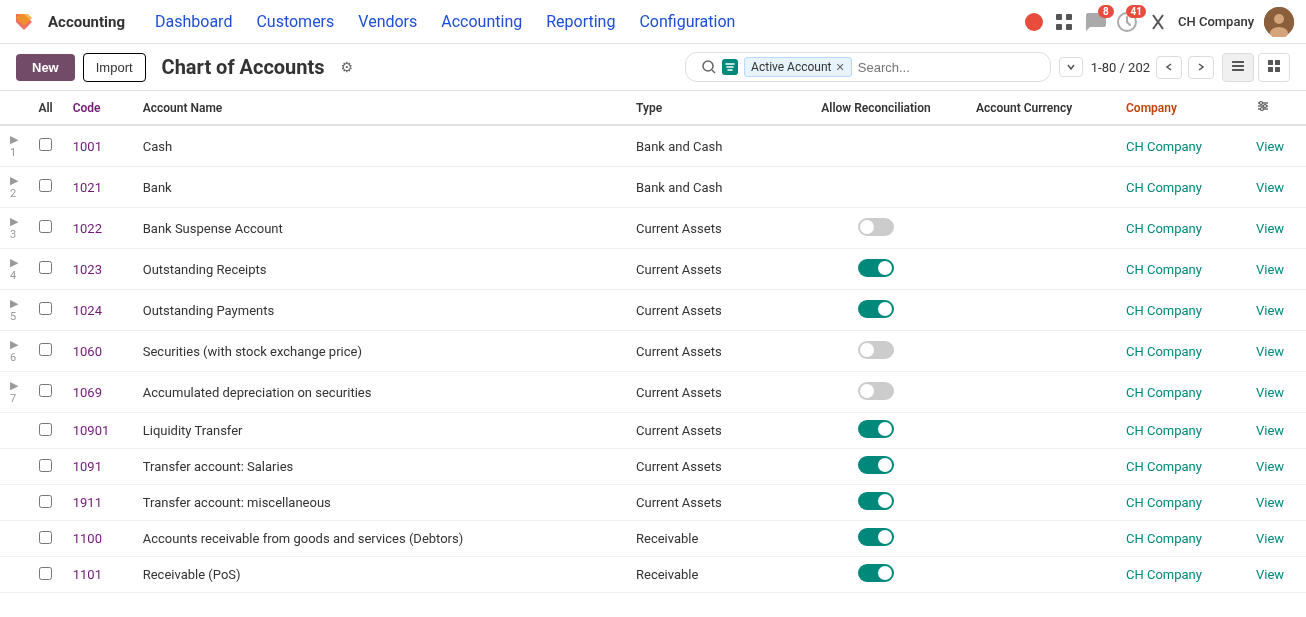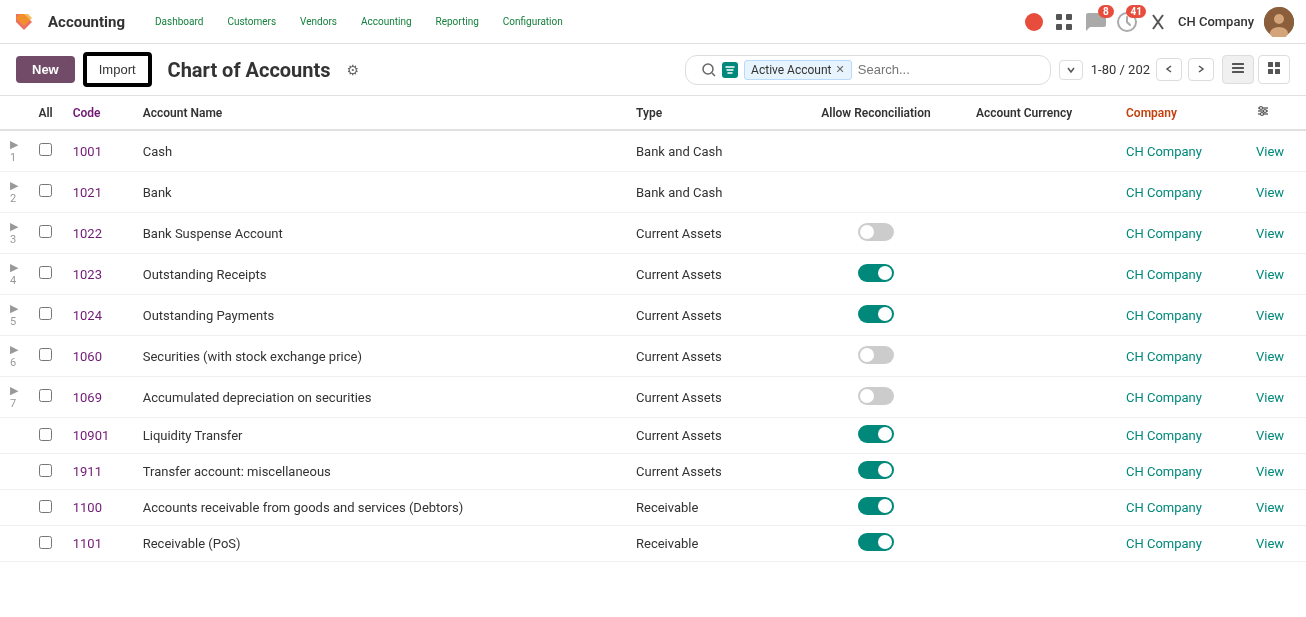--- a/index.html
+++ b/index.html
@@ -7,21 +7,21 @@
 
     
     .topnav {
       display: flex; align-items: center; background: #fff; border-bottom: 1px solid #e0e0e0;
       padding: 0 12px; height: 44px; gap: 4px;
     }
     .topnav-logo { display: flex; align-items: center; gap: 6px; margin-right: 8px; }
     .topnav-logo svg { width: 24px; height: 24px; }
     .topnav-appname { font-weight: 700; font-size: 15px; color: #333; margin-right: 16px; }
     .topnav-item {
-      padding: 4px 10px; border-radius: 4px; cursor: pointer; font-size: 10px; color: #15803d;
+      padding: 4px 10px; border-radius: 4px; cursor: pointer; font-size: 16px; color: #1d4ed8;
       white-space: nowrap;
     }
     .topnav-right { margin-left: auto; display: flex; align-items: center; gap: 10px; }
     .nav-icon-btn { position: relative; cursor: pointer; display: flex; align-items: center; }
     .badge {
       position: absolute; top: -6px; right: -8px; background: #e74c3c; color: #fff;
       font-size: 10px; border-radius: 8px; padding: 1px 4px; font-weight: 700; min-width: 16px; text-align: center;
     }
     .company-name { font-size: 13px; color: #333; font-weight: 500; }
     .avatar { width: 30px; height: 30px; border-radius: 50%; background: #8B5E3C; display: flex; align-items: center; justify-content: center; color: #fff; font-size: 13px; }
@@ -29,21 +29,21 @@
     
     .toolbar {
       display: flex; align-items: center; padding: 8px 16px; border-bottom: 1px solid #e0e0e0;
       gap: 8px; background: #fff;
     }
     .btn-new {
       background: #714B67; color: #fff; border: none; border-radius: 4px;
       padding: 6px 16px; font-size: 13px; font-weight: 600; cursor: pointer;
     }
     .btn-import {
-      background: #fff; color: #333; border: 4px solid #000000; border-radius: 4px;
+      background: #fff; color: #333; border: 1px solid #000000; border-radius: 4px;
       padding: 6px 12px; font-size: 13px; cursor: pointer;
     }
     .page-title { font-size: 20px; font-weight: 700; color: #333; margin: 0 8px; }
     .gear-icon { cursor: pointer; color: #666; font-size: 14px; }
     .search-bar {
       display: flex; align-items: center; border: 1px solid #ddd; border-radius: 12px;
       padding: 4px 16px; margin-left: auto; gap: 6px; min-width: 320px;
     }
     .filter-tag {
       background: #e8f4fd; border: 1px solid #b8daff; border-radius: 3px;
@@ -366,20 +366,35 @@
         <div class="toggle-thumb"></div>
       </div>
     </div></td>
           <td class="col-currency"></td>
           <td class="col-company" style="cursor: pointer; color: rgb(0, 137, 123);">CH Company</td>
           <td class="col-view"><span class="view-link">View</span></td>
         </tr>
         <tr>
           <td class="col-expand"></td>
           <td class="col-cb"><input type="checkbox" style=""></td>
+          <td class="col-code">1091</td>
+          <td class="col-name" style="cursor: pointer;">Transfer account: Salaries</td>
+          <td class="col-type">Current Assets</td>
+          <td class="col-reconcile" style="text-align: center;"><div class="toggle">
+      <div class="toggle-track on">
+        <div class="toggle-thumb"></div>
+      </div>
+    </div></td>
+          <td class="col-currency"></td>
+          <td class="col-company" style="cursor: pointer; color: rgb(0, 137, 123);">CH Company</td>
+          <td class="col-view"><span class="view-link">View</span></td>
+        </tr>
+        <tr>
+          <td class="col-expand"></td>
+          <td class="col-cb"><input type="checkbox" style=""></td>
           <td class="col-code">1911</td>
           <td class="col-name" style="cursor: pointer;">Transfer account: miscellaneous</td>
           <td class="col-type">Current Assets</td>
           <td class="col-reconcile" style="text-align: center;"><div class="toggle">
       <div class="toggle-track on">
         <div class="toggle-thumb"></div>
       </div>
     </div></td>
           <td class="col-currency"></td>
           <td class="col-company" style="cursor: pointer; color: rgb(0, 137, 123);">CH Company</td>

